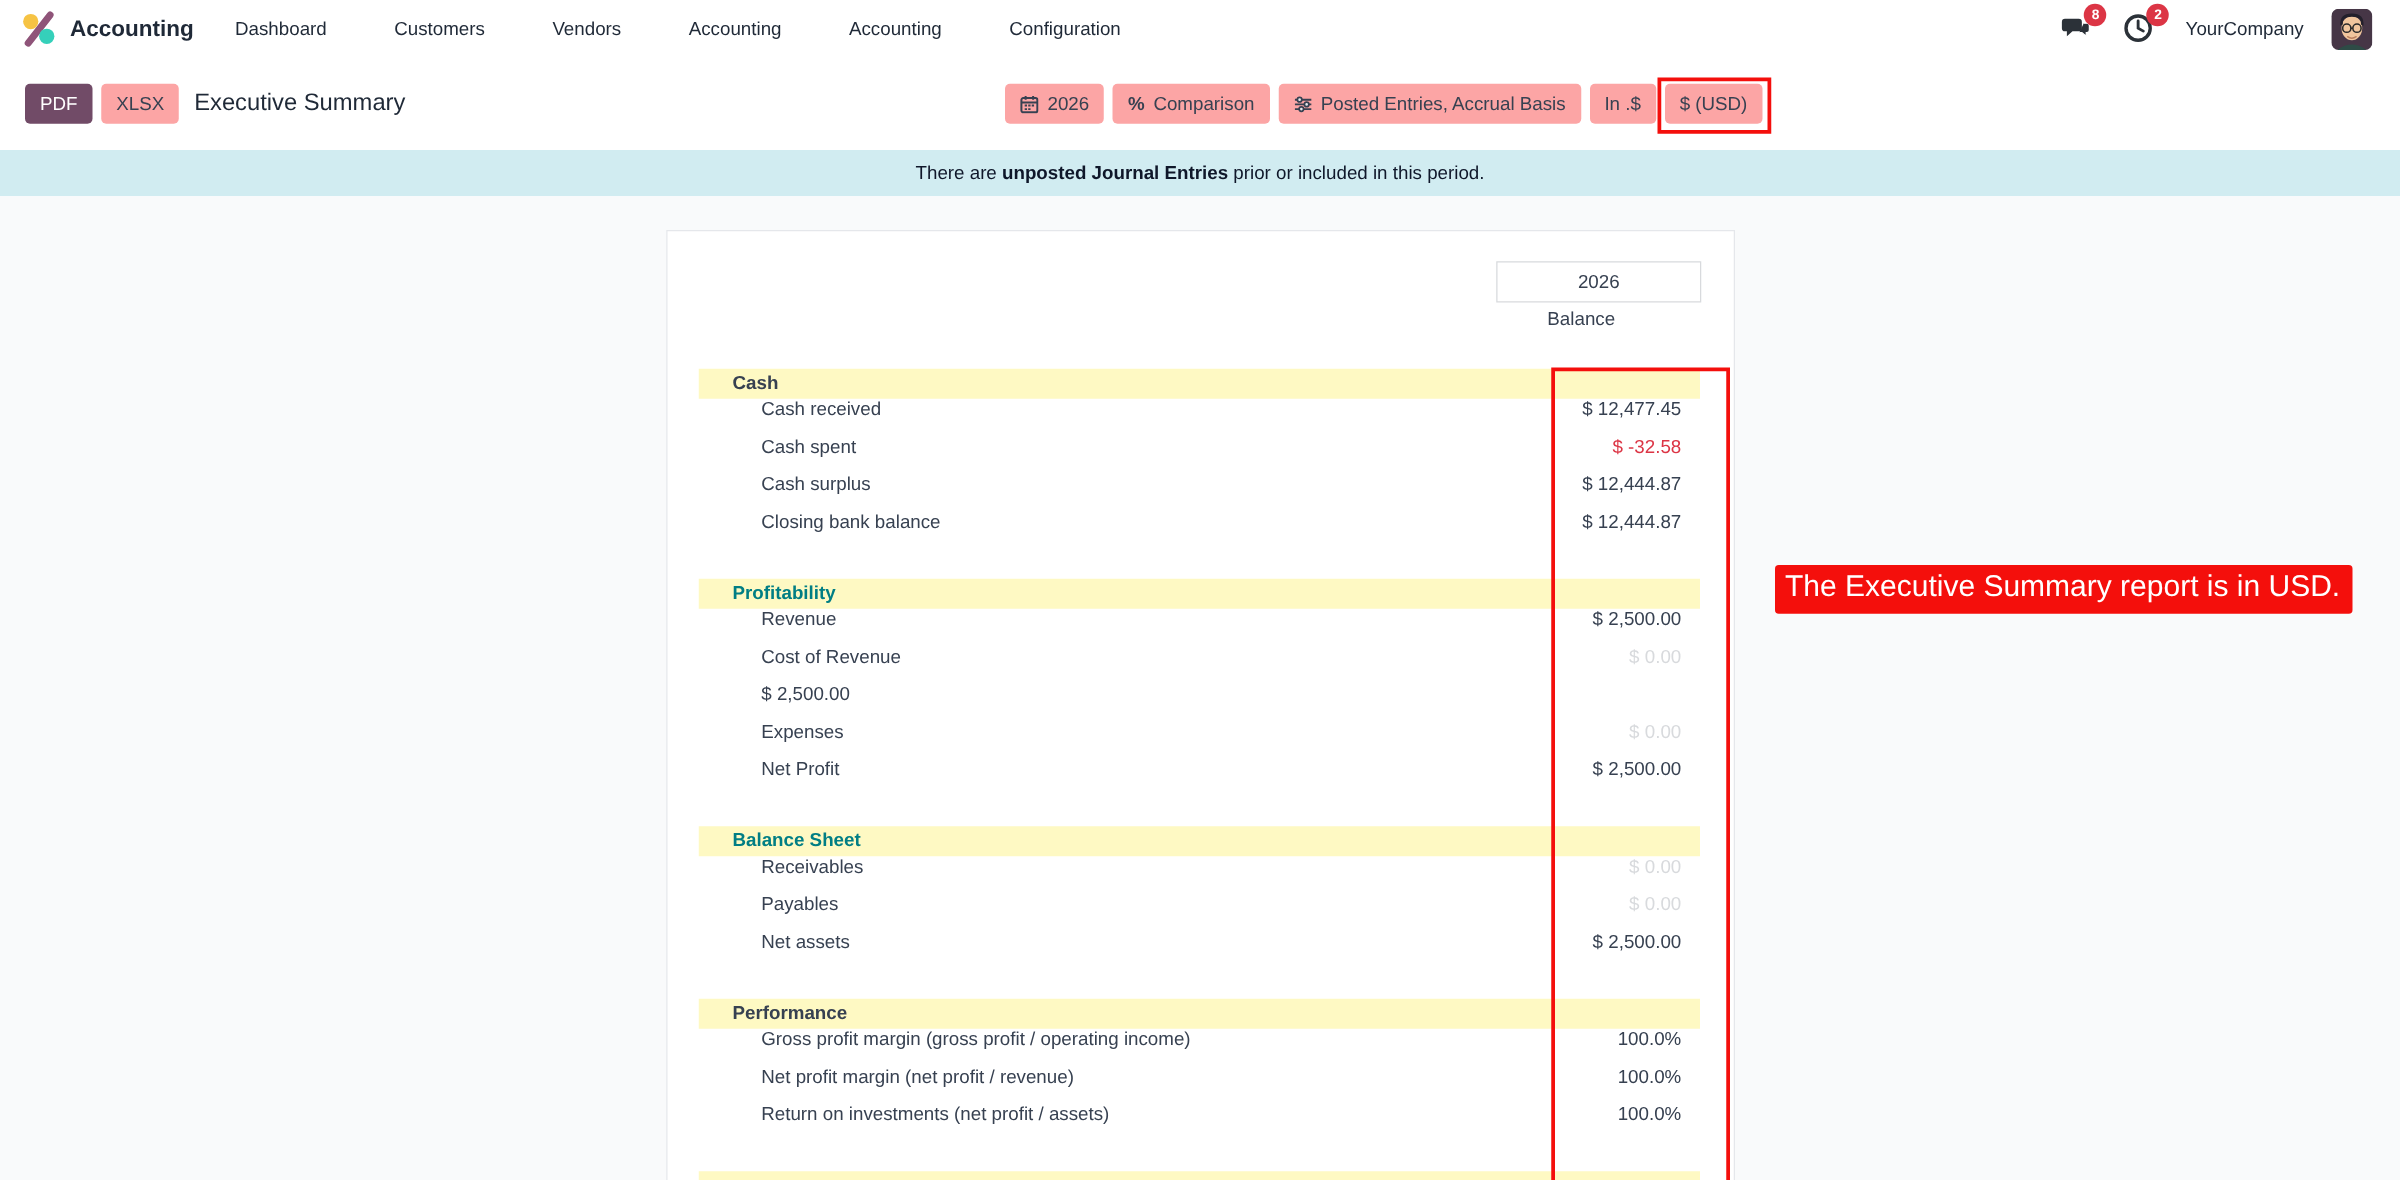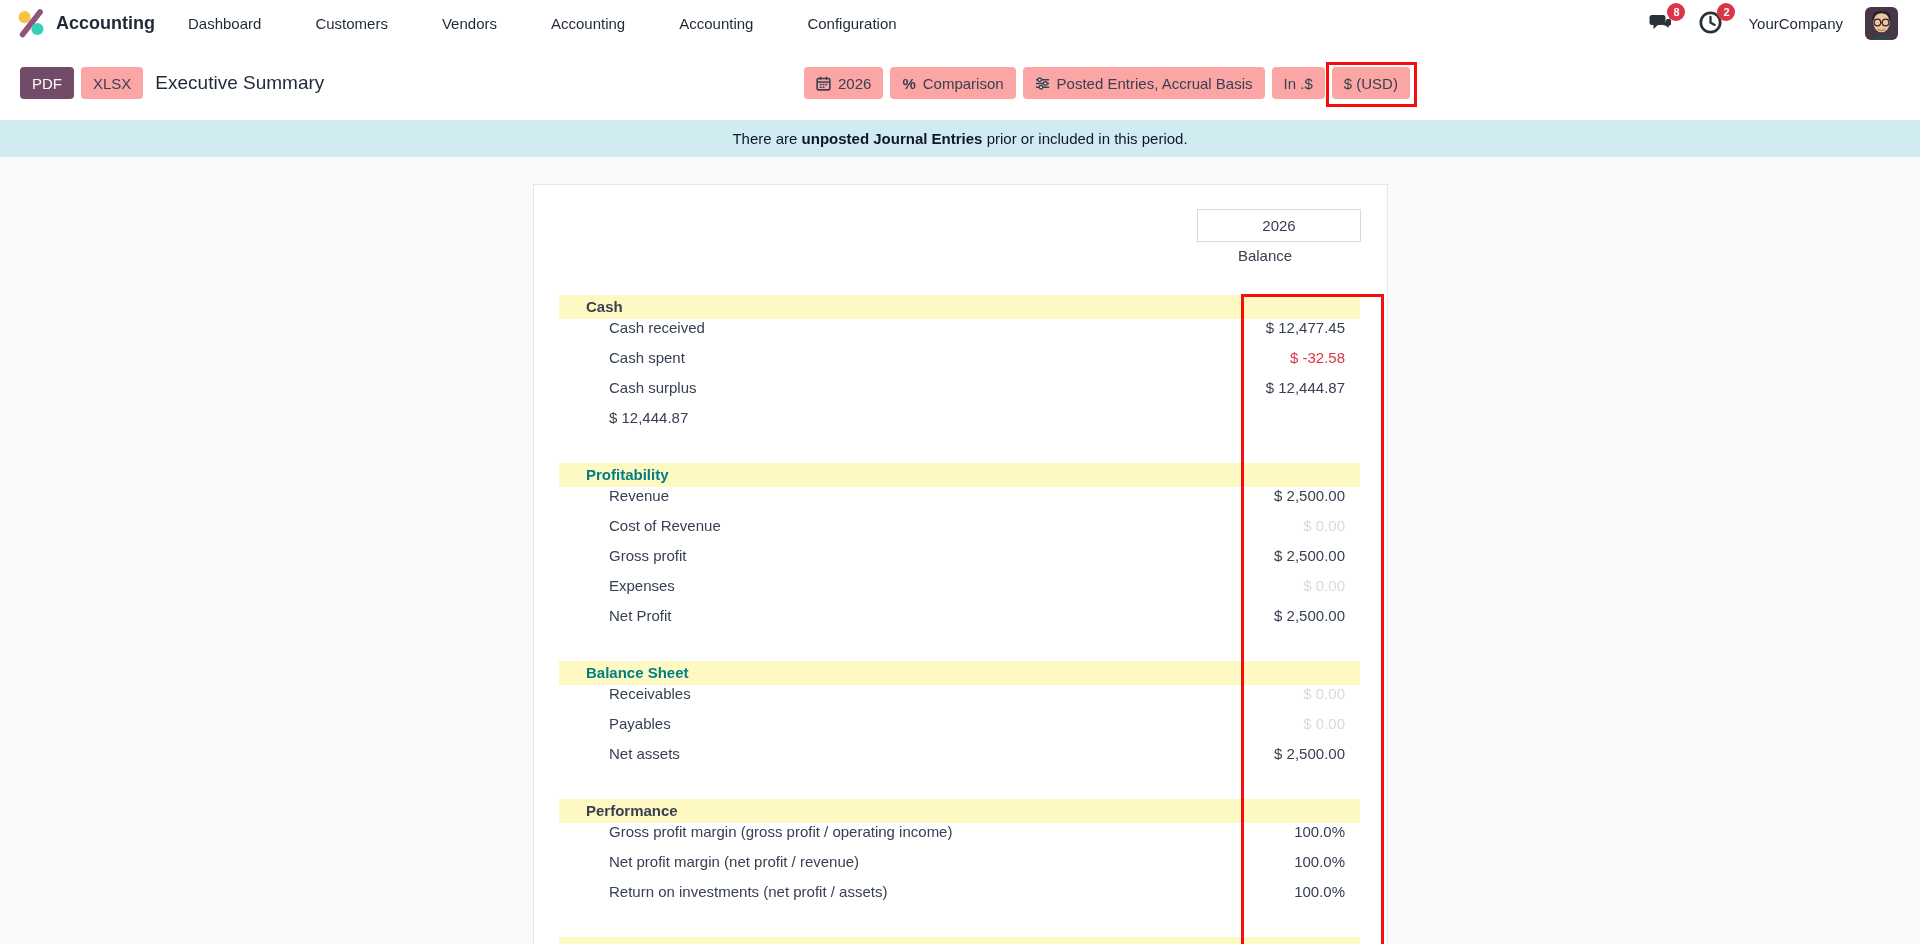--- a/index.html
+++ b/index.html
@@ -181,38 +181,38 @@
         </div>
         <div class="row">
           <span class="lbl">Cash spent</span>
           <span class="val negative">$ -32.58</span>
         </div>
         <div class="row">
           <span class="lbl">Cash surplus</span>
           <span class="val normal">$ 12,444.87</span>
         </div>
         <div class="row">
+          <span class="lbl">Closing bank balance</span>
           <span class="val normal">$ 12,444.87</span>
         </div>
       </div>
 
       <div class="sec">
         <div class="sec-header teal">
           <span>Profitability</span>
         </div>
         <div class="row">
           <span class="lbl">Revenue</span>
           <span class="val normal">$ 2,500.00</span>
         </div>
         <div class="row">
           <span class="lbl">Cost of Revenue</span>
           <span class="val muted">$ 0.00</span>
         </div>
         <div class="row">
-          <span class="lbl">Gross profit</span>
           <span class="val normal">$ 2,500.00</span>
         </div>
         <div class="row">
           <span class="lbl">Expenses</span>
           <span class="val muted">$ 0.00</span>
         </div>
         <div class="row">
           <span class="lbl">Net Profit</span>
           <span class="val normal">$ 2,500.00</span>
         </div>
@@ -252,13 +252,14 @@
           <span class="lbl">Return on investments (net profit / assets)</span>
           <span class="val normal">100.0%</span>
         </div>
       </div>
 
       <div class="sec-header ghost"></div>
     </div>
   </div>
 
   <div class="red-column-box"></div>
+  <div class="annotation">The Executive Summary report is in USD.</div>
 </div>
 
 </body></html>

